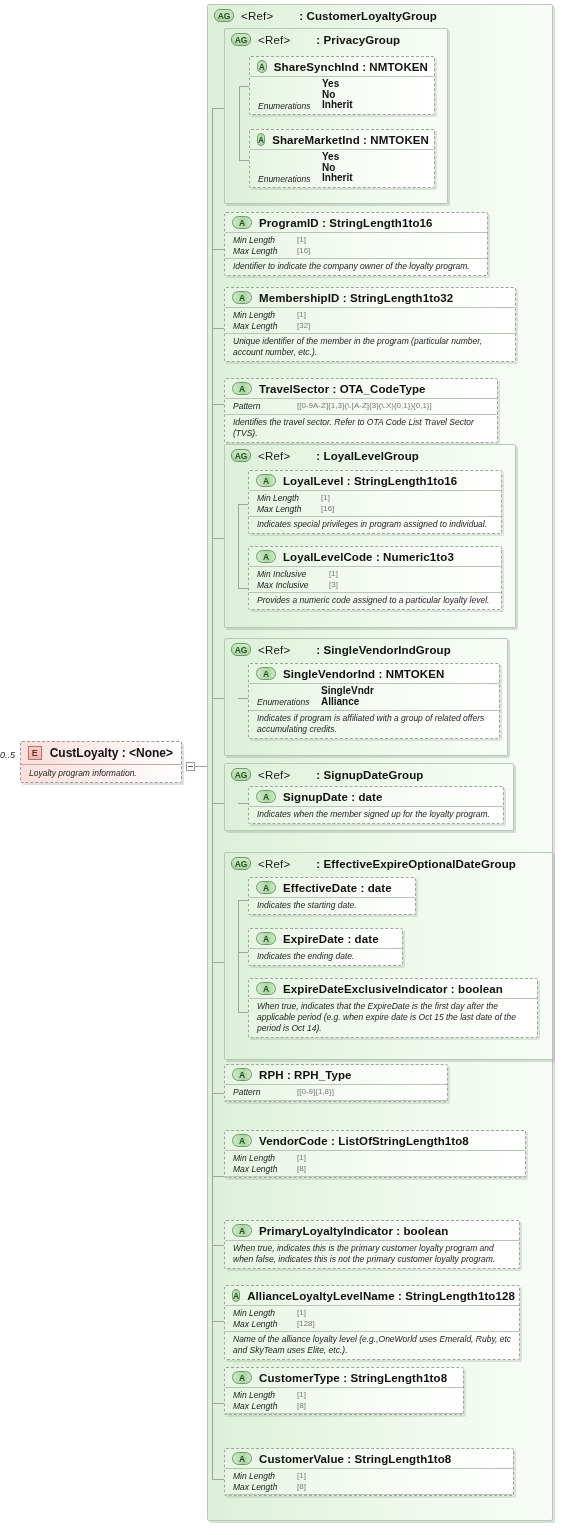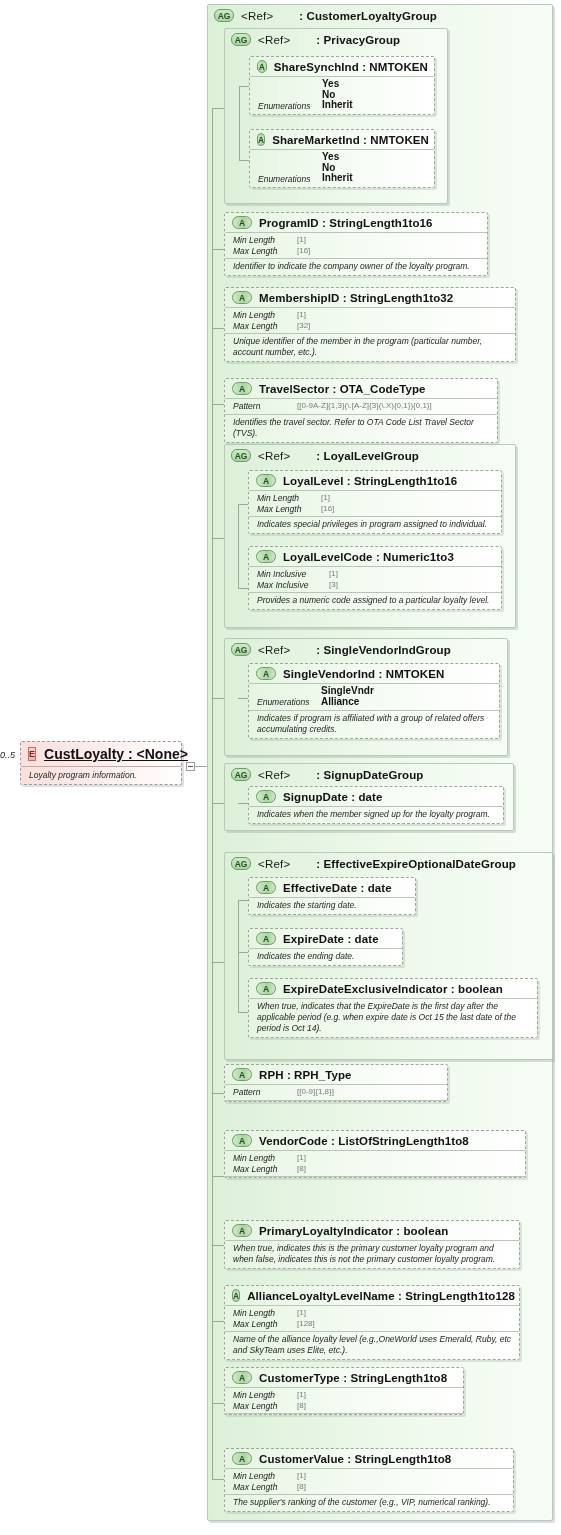--- a/index.html
+++ b/index.html
@@ -141,21 +141,21 @@
     white-space: nowrap;
   }
   .badge-e {
     display: inline-block; width: 18px; height: 14px; line-height: 13px;
     text-align: center; font-size: 9px; font-weight: bold;
     color: #7a2a24;
     background: linear-gradient(to bottom,#f6cfca,#eab4ae);
     border: 1px solid #b9736c;
     margin-right: 8px;
   }
-  .elem-name { font-size: 14px; font-weight: bold; color: #111; text-decoration: underline; }
+  .elem-name { font-size: 12px; font-weight: bold; color: #111; }
   .elem-doc {
     padding: 3px 6px 4px 8px;
     font-style: italic; font-size: 8.5px; color: #1e1e1e;
   }
   .card {
     position: absolute;
     font-style: italic;
     font-size: 9px;
     color: #222;
   }
@@ -517,16 +517,15 @@
     <div class="facets">
       <div class="facet-row">
         <span class="facet-label">Min Length</span>
         <span class="facet-val">[1]</span>
       </div>
       <div class="facet-row">
         <span class="facet-label">Max Length</span>
         <span class="facet-val">[8]</span>
       </div>
     </div>
-    <div class="doc">The supplier's ranking of the customer (e.g., VIP, numerical ranking).</div>
   </div>
 
 </div>
 
 </body></html>

